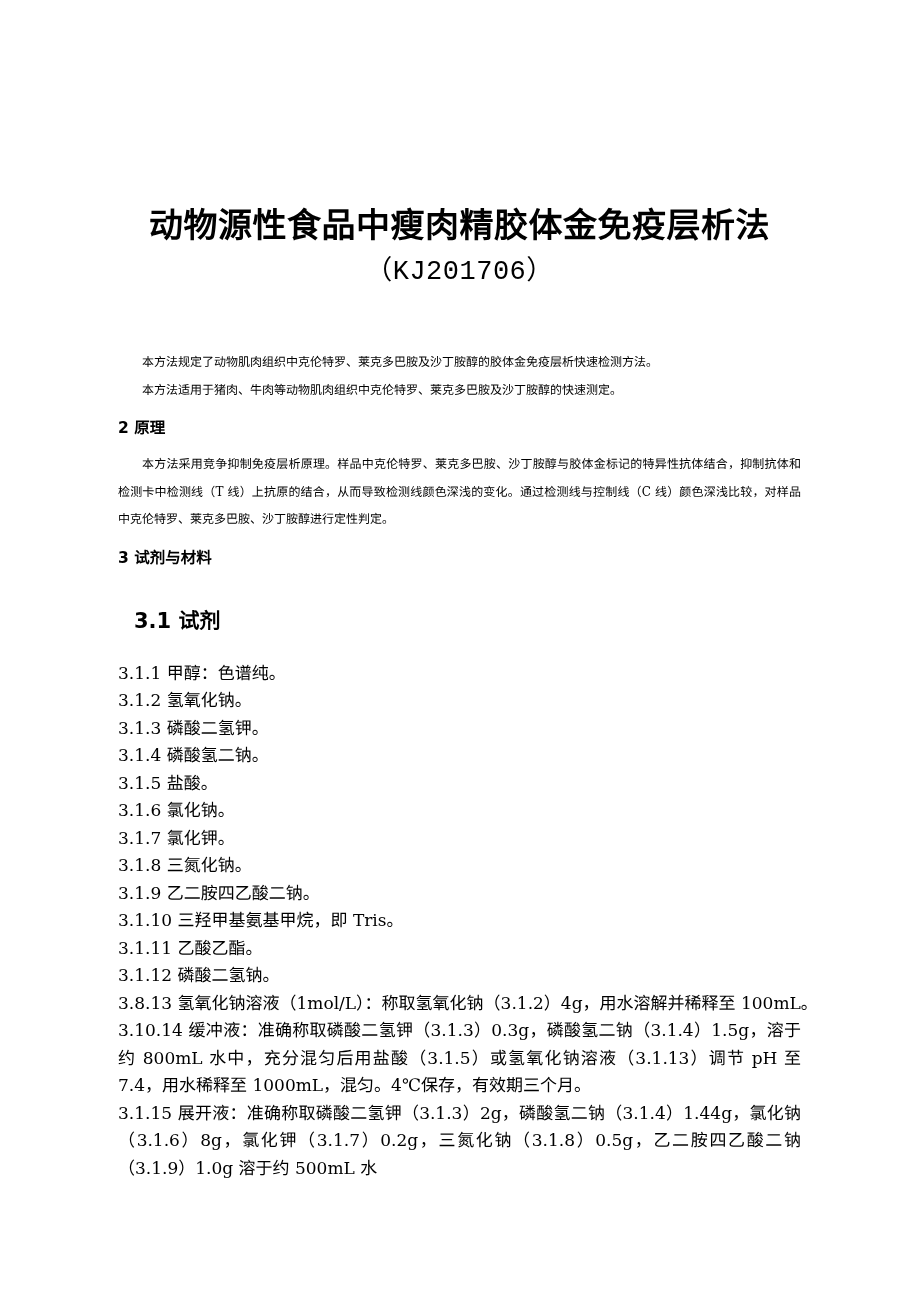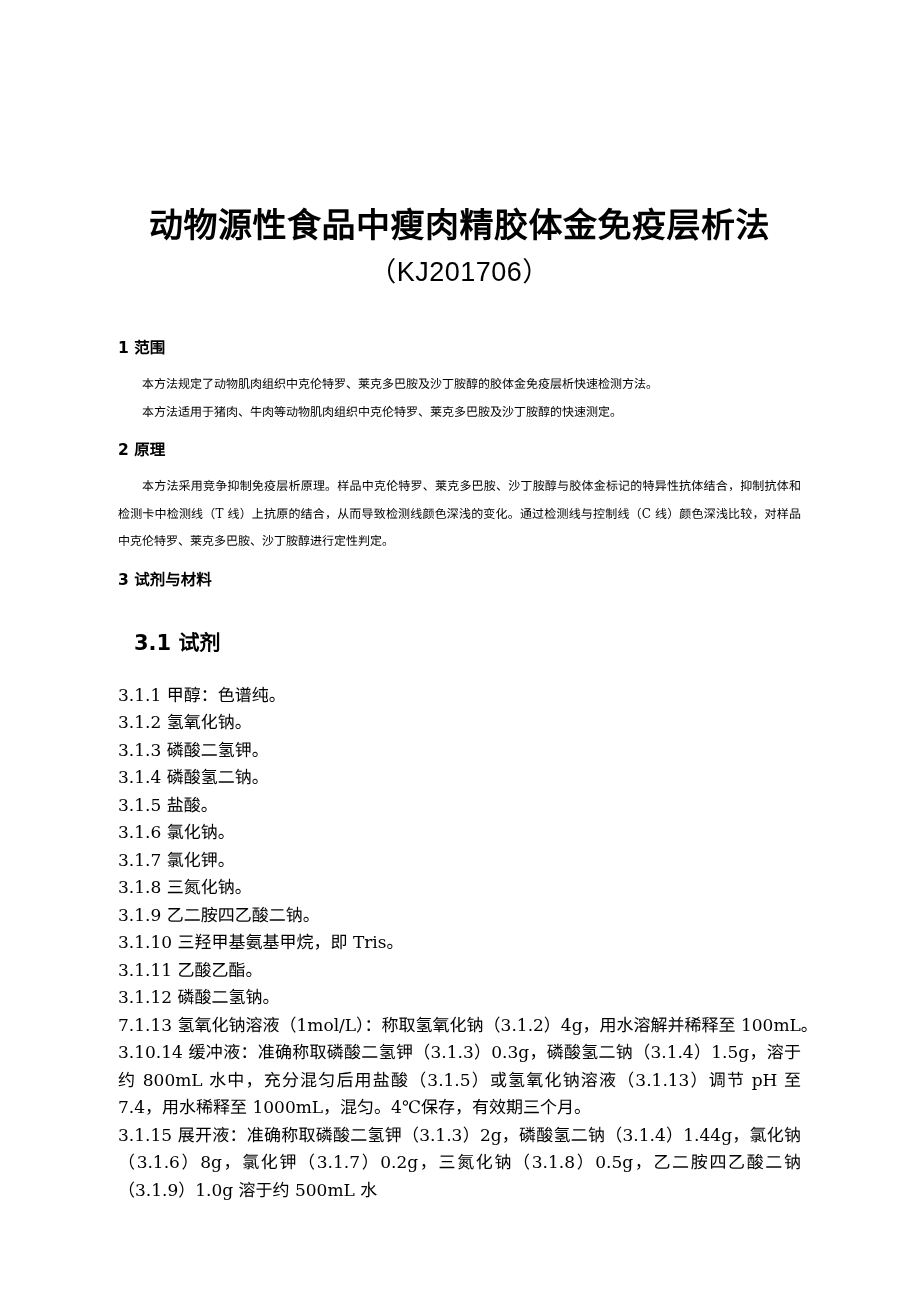--- a/index.html
+++ b/index.html
@@ -42,21 +42,21 @@
     font-weight: 700;
     font-size: 34px;
     line-height: 44px;
     text-align: center;
     letter-spacing: 0.5px;
     margin: 0;
     padding-top: 203px;
     white-space: nowrap;
   }
   .doc-subtitle {
-    font-family: Liberation Sans, sans-serif;
+    font-family: Liberation Mono, monospace;
     font-weight: 400;
     font-size: 27px;
     line-height: 38px;
     text-align: center;
     margin: 0;
     padding-top: 6px;
     letter-spacing: 0.5px;
   }
 
   
@@ -111,21 +111,20 @@
 
 <div class="page">
   <div class="content">
 
     <h1 class="doc-title">动物源性食品中瘦肉精胶体金免疫层析法</h1>
 
     <div class="doc-subtitle">（KJ201706）</div>
 
     <div class="sp-title-to-h1"></div>
 
-    <h2 class="h1">1 范围</h2>
     <div class="sp-sec"></div>
     <p class="para">本方法规定了动物肌肉组织中克伦特罗、莱克多巴胺及沙丁胺醇的胶体金免疫层析快速检测方法。</p>
     <p class="para">本方法适用于猪肉、牛肉等动物肌肉组织中克伦特罗、莱克多巴胺及沙丁胺醇的快速测定。</p>
 
     <div class="sp-before-h"></div>
 
     <h2 class="h1">2 原理</h2>
     <div class="sp-sec"></div>
     <p class="para">本方法采用竞争抑制免疫层析原理。样品中克伦特罗、莱克多巴胺、沙丁胺醇与胶体金标记的特异性抗体结合，抑制抗体和检测卡中检测线（T 线）上抗原的结合，从而导致检测线颜色深浅的变化。通过检测线与控制线（C 线）颜色深浅比较，对样品中克伦特罗、莱克多巴胺、沙丁胺醇进行定性判定。</p>
 
@@ -145,19 +144,19 @@
       <p class="item short">3.1.3 磷酸二氢钾。</p>
       <p class="item short">3.1.4 磷酸氢二钠。</p>
       <p class="item short">3.1.5 盐酸。</p>
       <p class="item short">3.1.6 氯化钠。</p>
       <p class="item short">3.1.7 氯化钾。</p>
       <p class="item short">3.1.8 三氮化钠。</p>
       <p class="item short">3.1.9 乙二胺四乙酸二钠。</p>
       <p class="item short">3.1.10 三羟甲基氨基甲烷，即 Tris。</p>
       <p class="item short">3.1.11 乙酸乙酯。</p>
       <p class="item short">3.1.12 磷酸二氢钠。</p>
-      <p class="item short">7.1.13 氢氧化钠溶液（1mol/L）：称取氢氧化钠（3.1.2）4g，用水溶解并稀释至 100mL。</p>
+      <p class="item short">3.8.13 氢氧化钠溶液（1mol/L）：称取氢氧化钠（3.1.2）4g，用水溶解并稀释至 100mL。</p>
       <p class="item">3.10.14 缓冲液：准确称取磷酸二氢钾（3.1.3）0.3g，磷酸氢二钠（3.1.4）1.5g，溶于约 800mL 水中，充分混匀后用盐酸（3.1.5）或氢氧化钠溶液（3.1.13）调节 pH 至 7.4，用水稀释至 1000mL，混匀。4℃保存，有效期三个月。</p>
       <p class="item">3.1.15 展开液：准确称取磷酸二氢钾（3.1.3）2g，磷酸氢二钠（3.1.4）1.44g，氯化钠（3.1.6）8g，氯化钾（3.1.7）0.2g，三氮化钠（3.1.8）0.5g，乙二胺四乙酸二钠（3.1.9）1.0g 溶于约 500mL 水</p>
     </div>
 
   </div>
 </div>
 
 </body></html>

